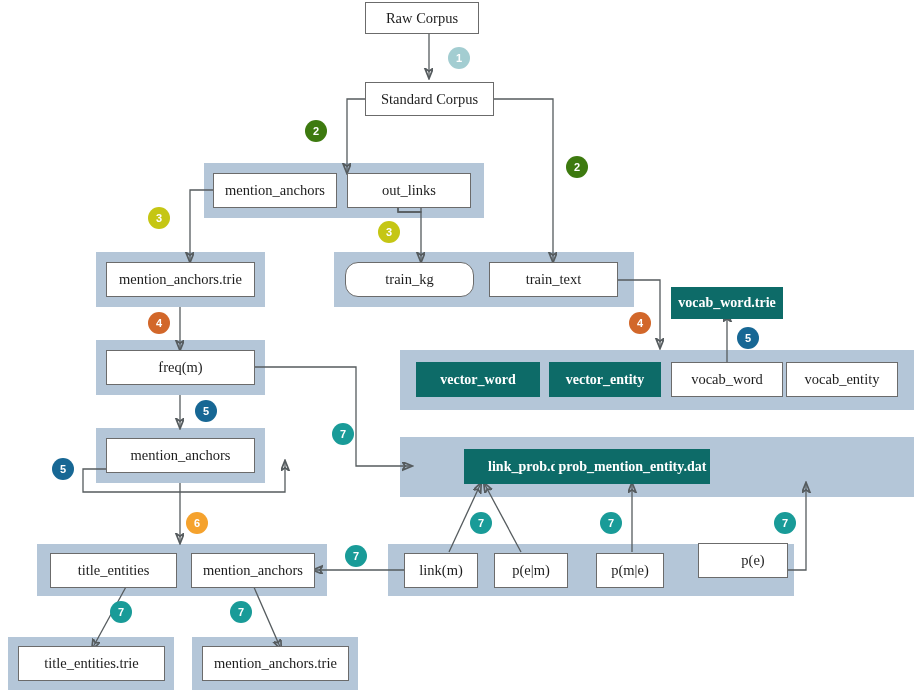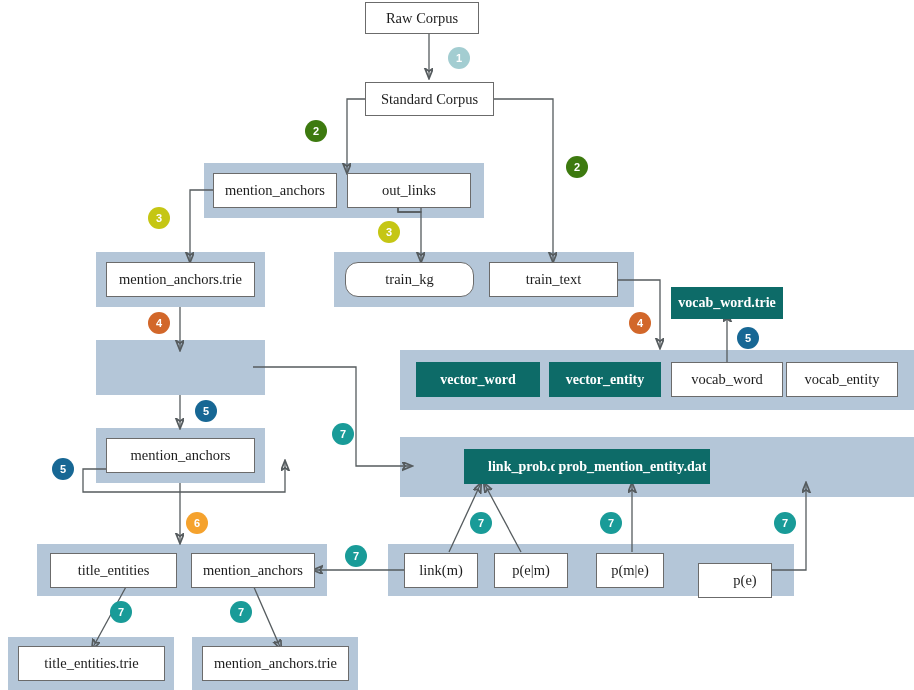--- a/index.html
+++ b/index.html
@@ -105,32 +105,33 @@
   <div class="node" style="left:345px;top:262px;width:129px;height:35px;border-radius:13px;">train_kg</div>
   <div class="node" style="left:489px;top:262px;width:129px;height:35px;">train_text</div>
 
   <div class="node teal" style="left:671px;top:287px;width:112px;height:32px;">vocab_word.trie</div>
 
   <div class="node teal" style="left:416px;top:362px;width:124px;height:35px;">vector_word</div>
   <div class="node teal" style="left:549px;top:362px;width:112px;height:35px;">vector_entity</div>
   <div class="node" style="left:671px;top:362px;width:112px;height:35px;">vocab_word</div>
   <div class="node" style="left:786px;top:362px;width:112px;height:35px;">vocab_entity</div>
 
+  <div class="node" style="left:106px;top:350px;width:149px;height:35px;">freq(m)</div>
   <div class="node" style="left:106px;top:438px;width:149px;height:35px;">mention_anchors</div>
 
   <div class="node teal" style="left:416px;top:449px;width:130px;height:35px;margin-left:48px;">link_prob.dat</div>
   <div class="node teal" style="left:555px;top:449px;width:155px;height:35px;">prob_mention_entity.dat</div>
 
   <div class="node" style="left:50px;top:553px;width:127px;height:35px;">title_entities</div>
   <div class="node" style="left:191px;top:553px;width:124px;height:35px;">mention_anchors</div>
 
   <div class="node" style="left:404px;top:553px;width:74px;height:35px;">link(m)</div>
   <div class="node" style="left:494px;top:553px;width:74px;height:35px;">p(e|m)</div>
   <div class="node" style="left:596px;top:553px;width:68px;height:35px;">p(m|e)</div>
-  <div class="node" style="left:698px;top:563px;width:74px;height:35px;padding-left:20px;">p(e)</div>
+  <div class="node" style="left:698px;top:543px;width:90px;height:35px;padding-left:20px;">p(e)</div>
 
   <div class="node" style="left:18px;top:646px;width:147px;height:35px;">title_entities.trie</div>
   <div class="node" style="left:202px;top:646px;width:147px;height:35px;">mention_anchors.trie</div>
 
   <div class="badge" style="left:448px;top:47px;background:#a3cdd1;">1</div>
   <div class="badge" style="left:305px;top:120px;background:#3d7a0f;">2</div>
   <div class="badge" style="left:566px;top:156px;background:#3d7a0f;">2</div>
   <div class="badge" style="left:148px;top:207px;background:#c5c614;">3</div>
   <div class="badge" style="left:378px;top:221px;background:#c5c614;">3</div>
   <div class="badge" style="left:148px;top:312px;background:#d2672a;">4</div>

